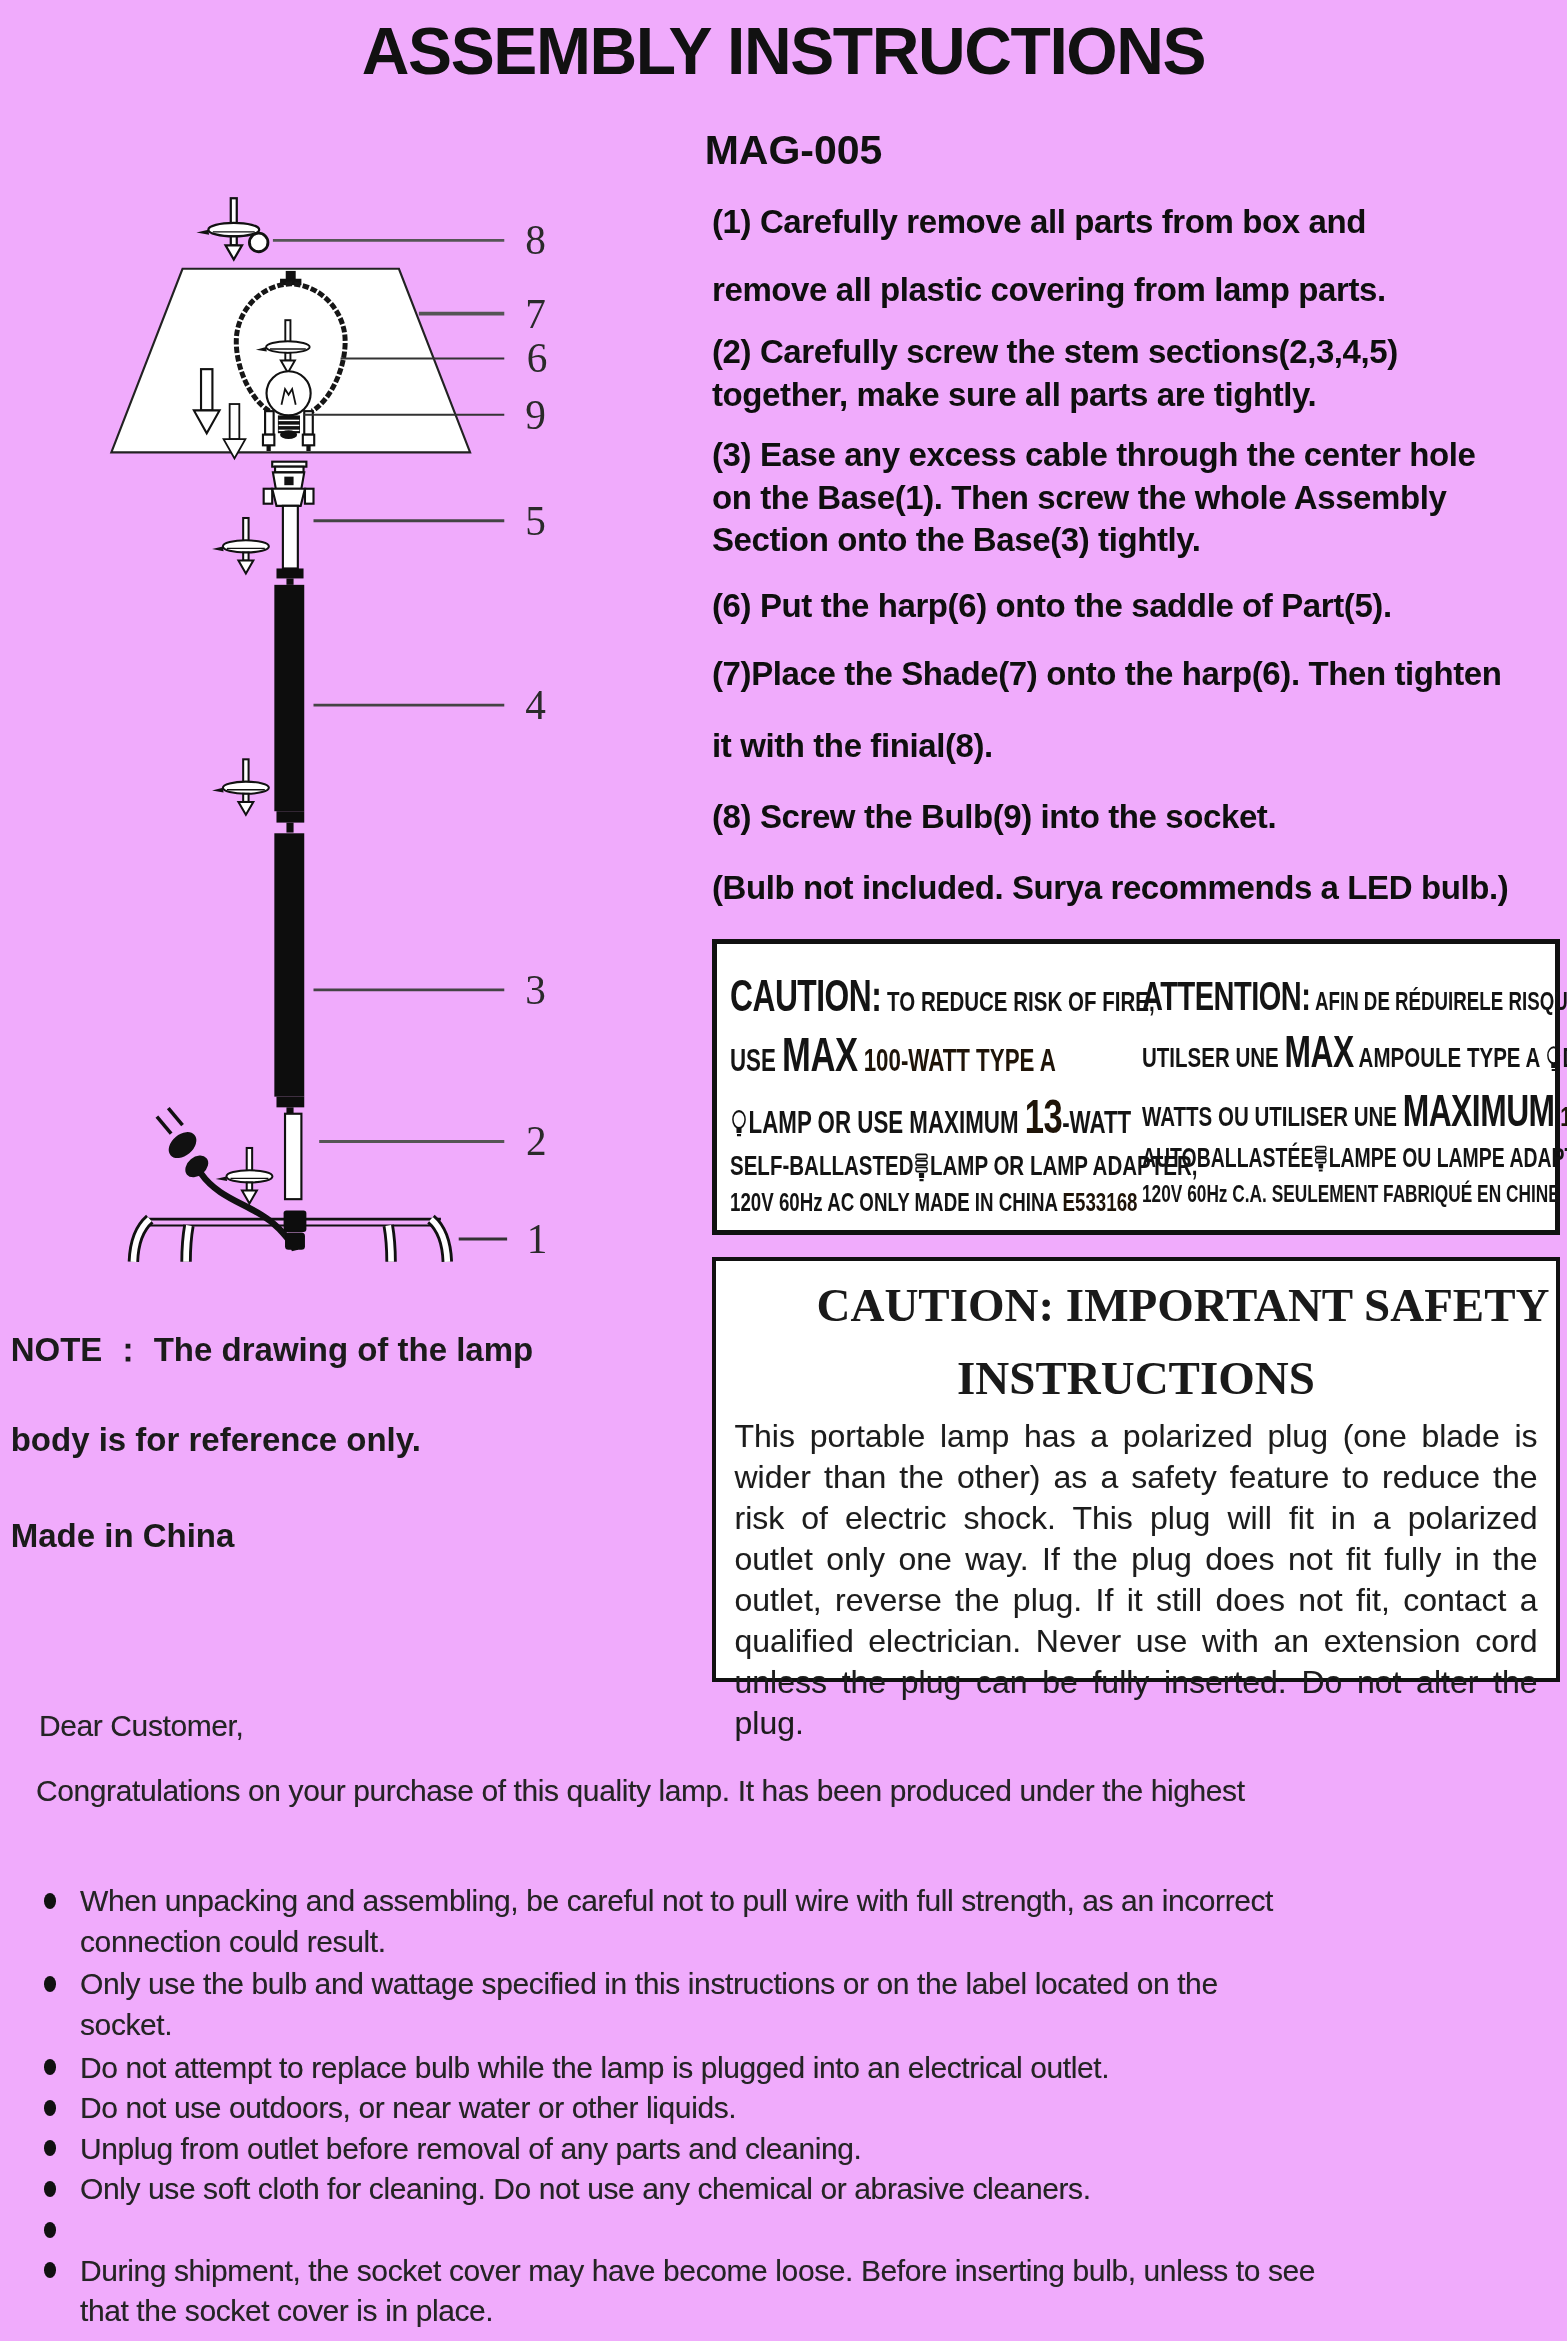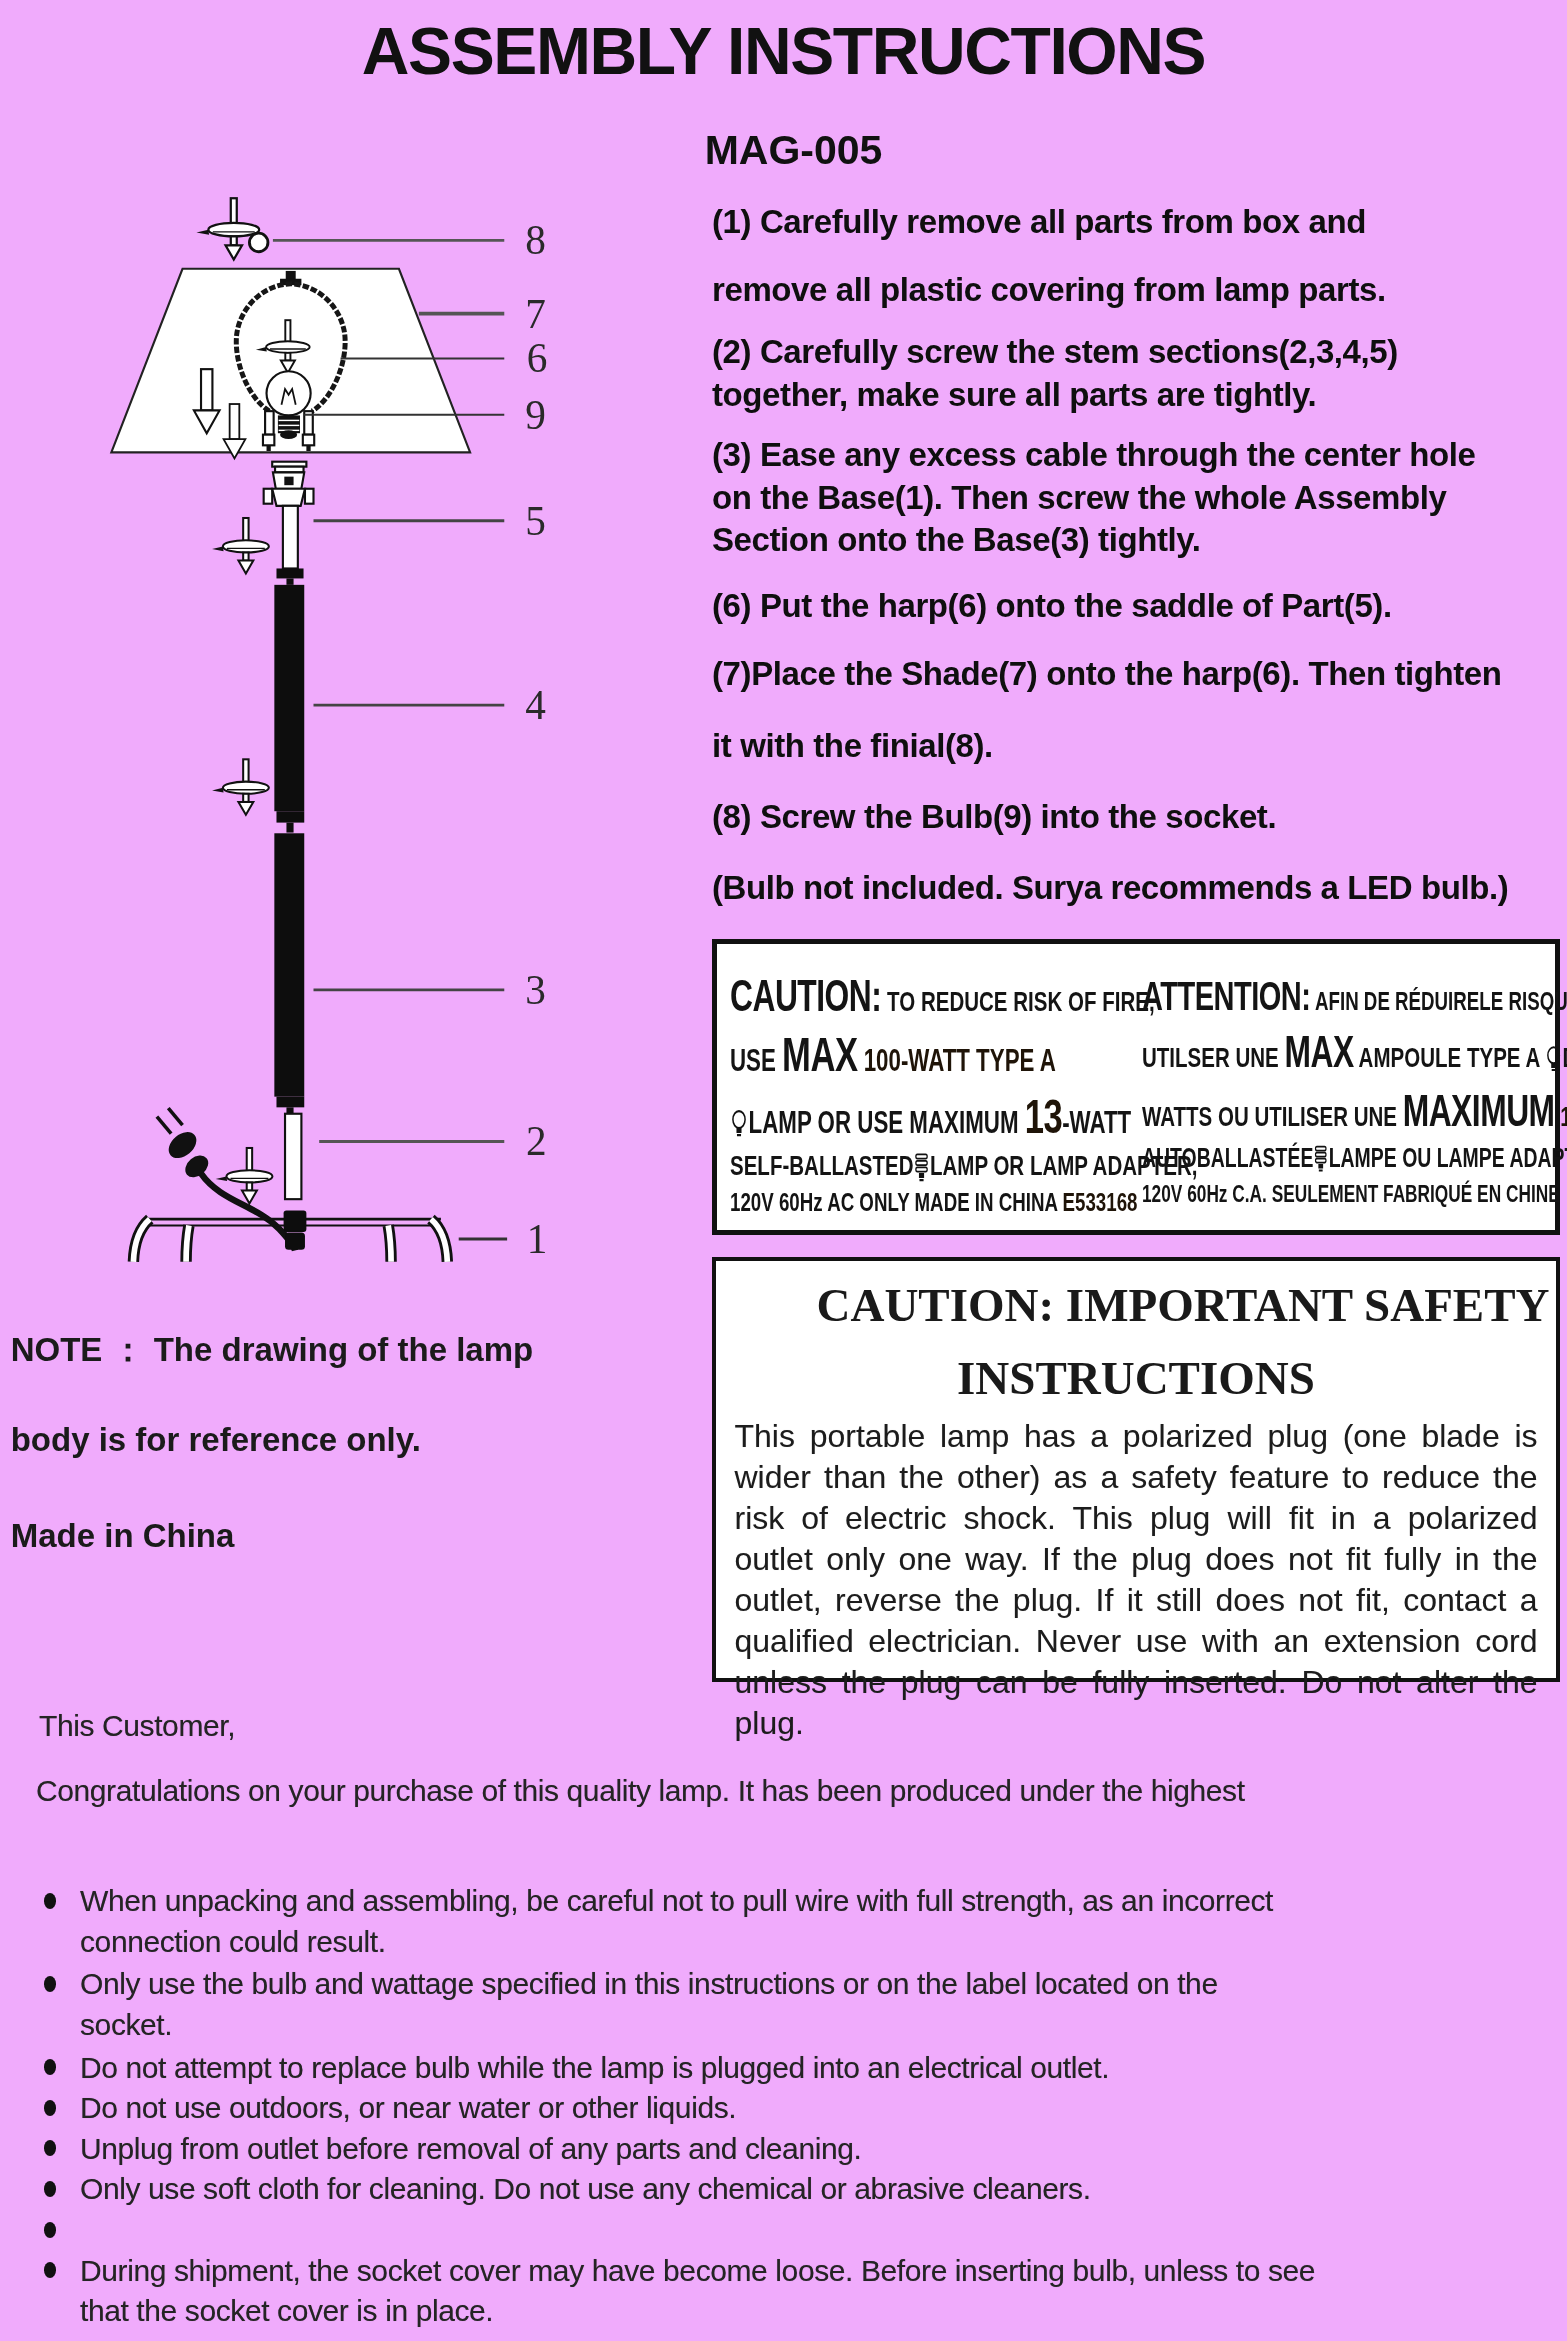--- a/index.html
+++ b/index.html
@@ -286,21 +286,21 @@
   <div class="abs safety-box">
     <div class="safety-t1">CAUTION: IMPORTANT SAFETY</div>
     <div class="safety-t2">INSTRUCTIONS</div>
     <div class="safety-body">This portable lamp has a polarized plug (one blade is wider than the other) as a safety feature to reduce the risk of electric shock. This plug will fit in a polarized outlet only one way. If the plug does not fit fully in the outlet, reverse the plug. If it still does not fit, contact a qualified electrician. Never use with an extension cord unless the plug can be fully inserted. Do not alter the plug.</div>
   </div>
 
   <div class="abs note-line nl1">NOTE ：  The drawing of the lamp</div>
   <div class="abs note-line nl2">body is for reference only.</div>
   <div class="abs note-line nl3">Made in China</div>
 
-  <div class="abs cust salut">This Customer,</div>
+  <div class="abs cust salut">Dear Customer,</div>
   <div class="abs cust intro1">Congratulations on your purchase of this quality lamp. It has been produced under the highest</div>
 
   <span class="bullet-dot bd1 abs"></span>
   <div class="btext bt1a">When unpacking and assembling, be careful not to pull wire with full strength, as an incorrect</div>
   <div class="btext bt1b">connection could result.</div>
 
   <span class="bullet-dot bd2 abs"></span>
   <div class="btext bt2a">Only use the bulb and wattage specified in this instructions or on the label located on the</div>
   <div class="btext bt2b">socket.</div>
 

